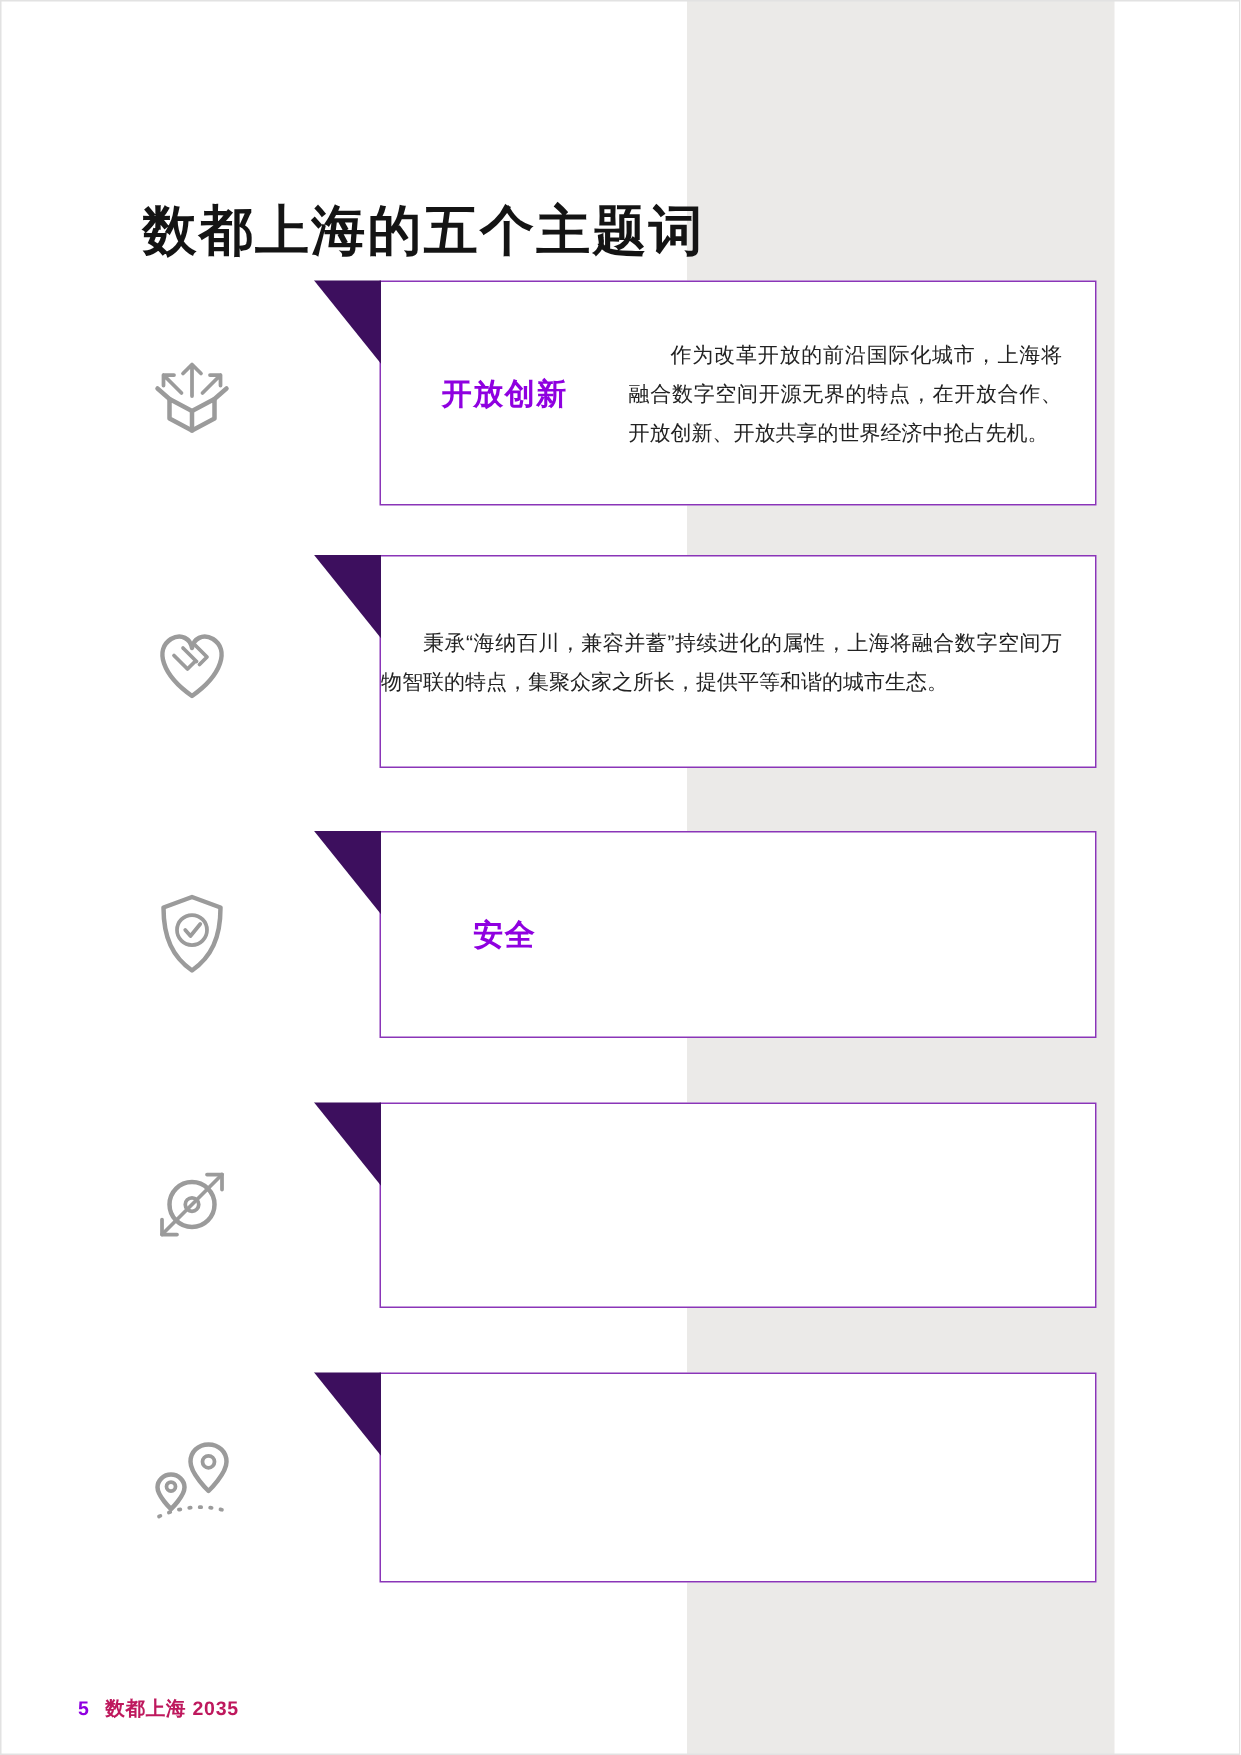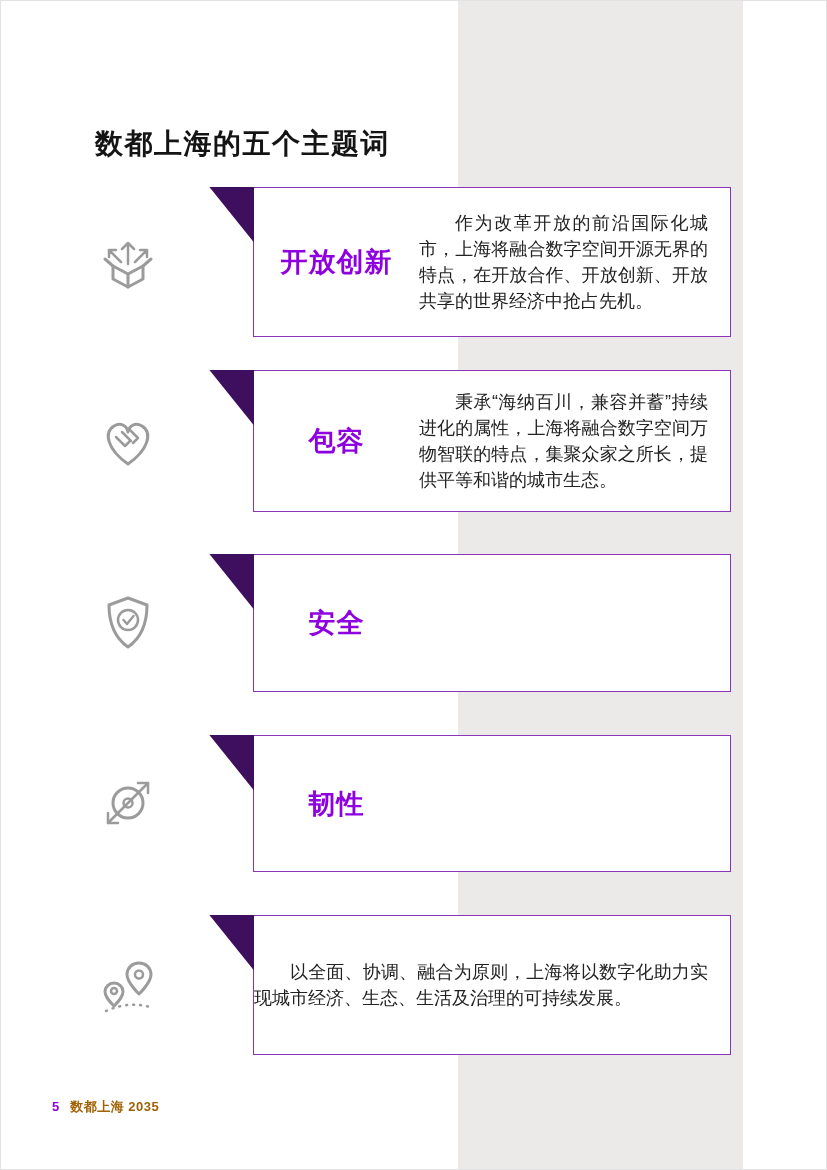--- a/index.html
+++ b/index.html
@@ -2,39 +2,39 @@
 <html><head>
 <meta charset="utf-8">
 <style>
   html,body{margin:0;padding:0;}
   body{
     width:827px;height:1170px;position:relative;background:#ffffff;
     font-family:"Liberation Sans","DejaVu Sans",sans-serif;overflow:hidden;
   }
   .page-frame{position:absolute;inset:0;border:1px solid #e2e2e2;box-sizing:border-box;pointer-events:none;}
   .gray-band{position:absolute;left:458px;top:0;width:285px;height:1170px;background:#ebeae8;}
-  .page-title{position:absolute;left:95px;top:106px;font-size:28px;font-weight:bold;color:#141414;letter-spacing:1.5px;}
+  .page-title{position:absolute;left:95px;top:106px;font-size:36px;font-weight:bold;color:#141414;letter-spacing:1.5px;}
   .card{
     position:absolute;left:253px;width:478px;background:#ffffff;
     border:1.5px solid #8a35b8;box-sizing:border-box;
     display:flex;align-items:center;
   }
   .tri{
     position:absolute;left:-45px;top:-1.5px;width:45px;height:56px;
     background:#3d0f5e;clip-path:polygon(0 0,100% 0,100% 100%);
   }
-  .kw{flex:0 0 165px;text-align:center;font-size:27px;font-weight:bold;color:#8f00e0;letter-spacing:1px;}
-  .desc{flex:1;padding:0 22px 0 0;font-size:18px;line-height:26px;color:#222222;text-align:justify;text-indent:2em;}
+  .kw{flex:0 0 165px;text-align:center;font-size:20px;font-weight:bold;color:#8f00e0;letter-spacing:1px;}
+  .desc{flex:1;padding:0 22px 0 0;font-size:14px;line-height:26px;color:#222222;text-align:justify;text-indent:2em;}
   .icon{position:absolute;left:92px;width:72px;height:72px;}
   .icon svg{display:block;width:100%;height:100%;}
   .stroke{fill:none;stroke:#9b9b9b;stroke-width:3;stroke-linecap:round;stroke-linejoin:round;}
   .stroke-thin{fill:none;stroke:#9b9b9b;stroke-width:2.5;stroke-linecap:round;stroke-linejoin:round;}
   .footer{position:absolute;left:52px;top:1098px;font-size:13px;font-weight:bold;display:flex;gap:11px;align-items:baseline;}
   .footer .num{color:#8f00e0;}
-  .footer .doc{color:#a16207;letter-spacing:0.5px;}
+  .footer .doc{color:#be185d;letter-spacing:0.5px;margin-top:32px;}
   
   .card-0{top:187px;height:150px;}
   .card-1{top:370px;height:142px;}
   .card-2{top:554px;height:138px;}
   .card-3{top:735px;height:137px;}
   .card-4{top:915px;height:140px;}
   .icon-0{top:226px;}
   .icon-1{top:405px;}
   .icon-2{top:587px;}
   .icon-3{top:767px;}
@@ -97,35 +97,32 @@
 </div>
 
 <div class="card card-0">
   <div class="tri"></div>
   <div class="kw">开放创新</div>
   <div class="desc">作为改革开放的前沿国际化城市，上海将融合数字空间开源无界的特点，在开放合作、开放创新、开放共享的世界经济中抢占先机。</div>
 </div>
 
 <div class="card card-1">
   <div class="tri"></div>
-  <div class="kw">包容</div>
   <div class="desc">秉承“海纳百川，兼容并蓄”持续进化的属性，上海将融合数字空间万物智联的特点，集聚众家之所长，提供平等和谐的城市生态。</div>
 </div>
 
 <div class="card card-2">
   <div class="tri"></div>
   <div class="kw">安全</div>
 </div>
 
 <div class="card card-3">
   <div class="tri"></div>
-  <div class="kw">韧性</div>
 </div>
 
 <div class="card card-4">
   <div class="tri"></div>
-  <div class="desc">以全面、协调、融合为原则，上海将以数字化助力实现城市经济、生态、生活及治理的可持续发展。</div>
 </div>
 
 <div class="footer">
   <span class="num">5</span>
   <span class="doc">数都上海 2035</span>
 </div>
 
 </body></html>

